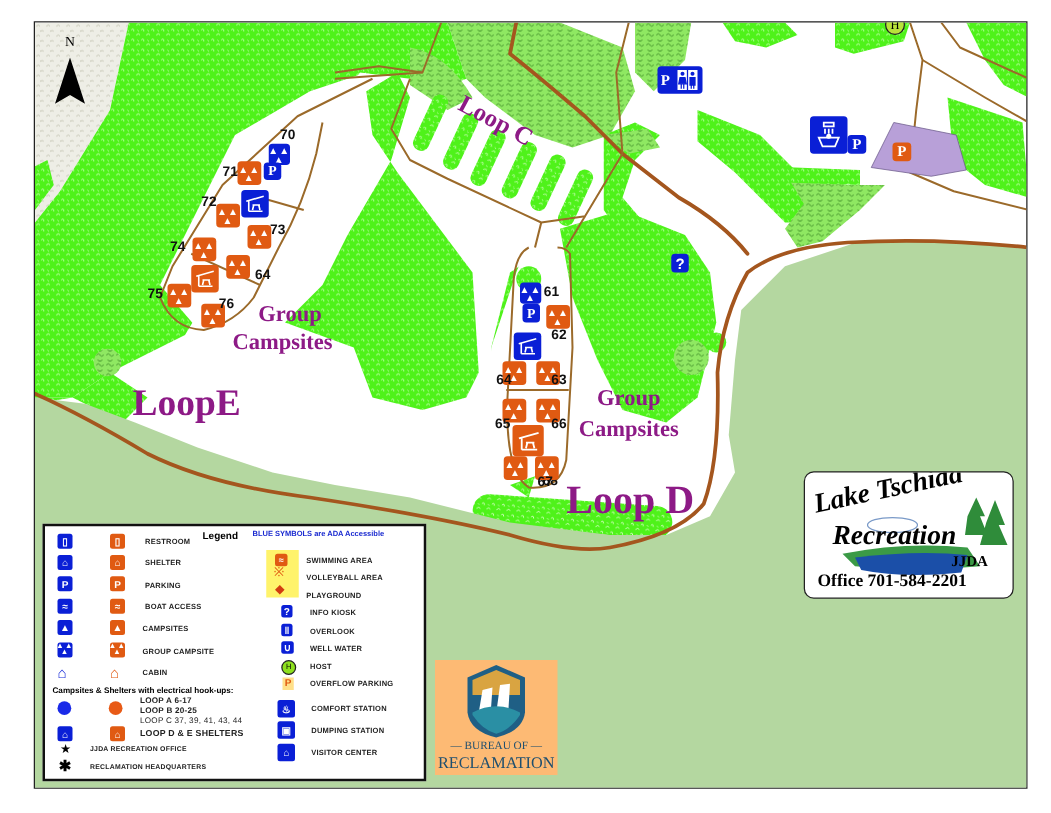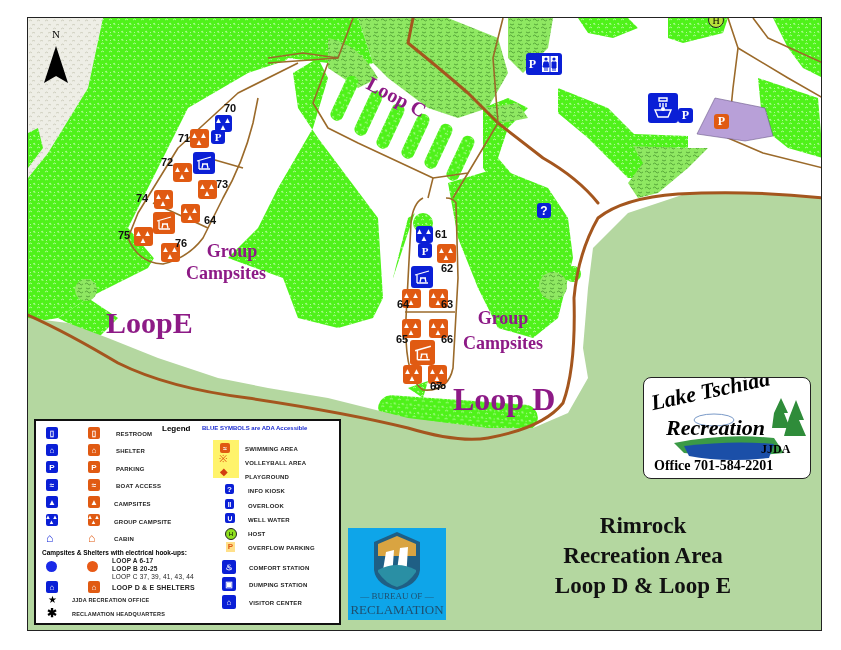--- a/index.html
+++ b/index.html
@@ -12,21 +12,21 @@
   .ico.o{background:#e05a12;}
   .ico.b{background:#0a1fd6;}
   .ico svg{display:block;}
   .tri3{font-size:8px;line-height:7px;text-align:center;letter-spacing:1px;}
   #legend{position:absolute;left:6px;top:401px;width:307px;height:206px;background:#fff;border:2px solid #111;box-sizing:border-box;}
   #legend .t{position:absolute;font-size:6px;font-weight:bold;color:#222;white-space:nowrap;letter-spacing:.2px;}
   #legend .li{position:absolute;width:12px;height:12px;border-radius:2px;display:flex;align-items:center;justify-content:center;color:#fff;font-size:8px;font-weight:bold;}
   #legend .li.b{background:#0a1fd6;} #legend .li.o{background:#e05a12;}
   #title-block{position:absolute;left:505px;top:493px;width:220px;text-align:center;font-family:"Liberation Serif",serif;font-weight:bold;color:#111;font-size:23px;line-height:30px;}
   #logo-tschida{position:absolute;left:615px;top:359px;width:168px;height:102px;background:#fff;border:1.5px solid #222;border-radius:8px;box-sizing:border-box;overflow:hidden;}
-  #logo-bor{position:absolute;left:320px;top:510px;width:98px;height:92px;background:#0ea5e9;}
+  #logo-bor{position:absolute;left:320px;top:510px;width:98px;height:92px;background:#fdba74;}
 </style>
 </head>
 <body>
 
 <div id="map-frame">
 
   <svg class="base" width="795" height="614" viewBox="0 0 795 614">
     <defs>
       <pattern id="fx" width="8" height="8" patternUnits="userSpaceOnUse">
         <rect width="8" height="8" fill="#4ff21a"></rect>
@@ -237,25 +237,20 @@
     <svg width="98" height="62" style="position:absolute;left:0;top:2px;">
       <path d="M49 2 L72 12 L72 40 Q70 55 49 60 Q28 55 26 40 L26 12 Z" fill="#1f5f85"></path>
       <path d="M30 14 L49 6 L68 14 L68 26 L30 26 Z" fill="#d9a441"></path>
       <path d="M34 46 L38 22 L46 20 L44 48 Z M48 48 L52 18 L60 17 L58 50 Z" fill="#fff"></path>
       <path d="M30 40 Q49 30 68 40 L68 42 Q60 54 49 57 Q38 54 30 42 Z" fill="#2a8fa4"></path>
     </svg>
     <div style="position:absolute;left:0;top:63px;width:98px;text-align:center;font-family:'Liberation Serif',serif;font-size:9px;color:#1f4f6f;">— <span>BUREAU OF</span> —</div>
     <div style="position:absolute;left:0;top:74px;width:98px;text-align:center;font-family:'Liberation Serif',serif;font-size:13px;color:#1f4f6f;">RECLAMATION</div>
   </div>
 
-  <div id="title-block">
-    <div>Rimrock</div>
-    <div>Recreation Area</div>
-    <div>Loop D &amp; Loop E</div>
-  </div>
 
   <div id="legend">
     <div style="position:absolute;left:126px;top:3px;font-size:8px;font-weight:bold;">Legend</div>
     <div style="position:absolute;left:166px;top:4px;font-size:6px;font-weight:bold;color:#1a2ad0;white-space:nowrap;">BLUE  SYMBOLS are ADA Accessible</div>
 
     <div class="li b" style="left:10px;top:6px;">▯</div>
     <div class="li o" style="left:52px;top:6px;">▯</div>
     <div class="t" style="left:80px;top:10px;">RESTROOM</div>
 
     <div class="li b" style="left:10px;top:23px;">⌂</div>

